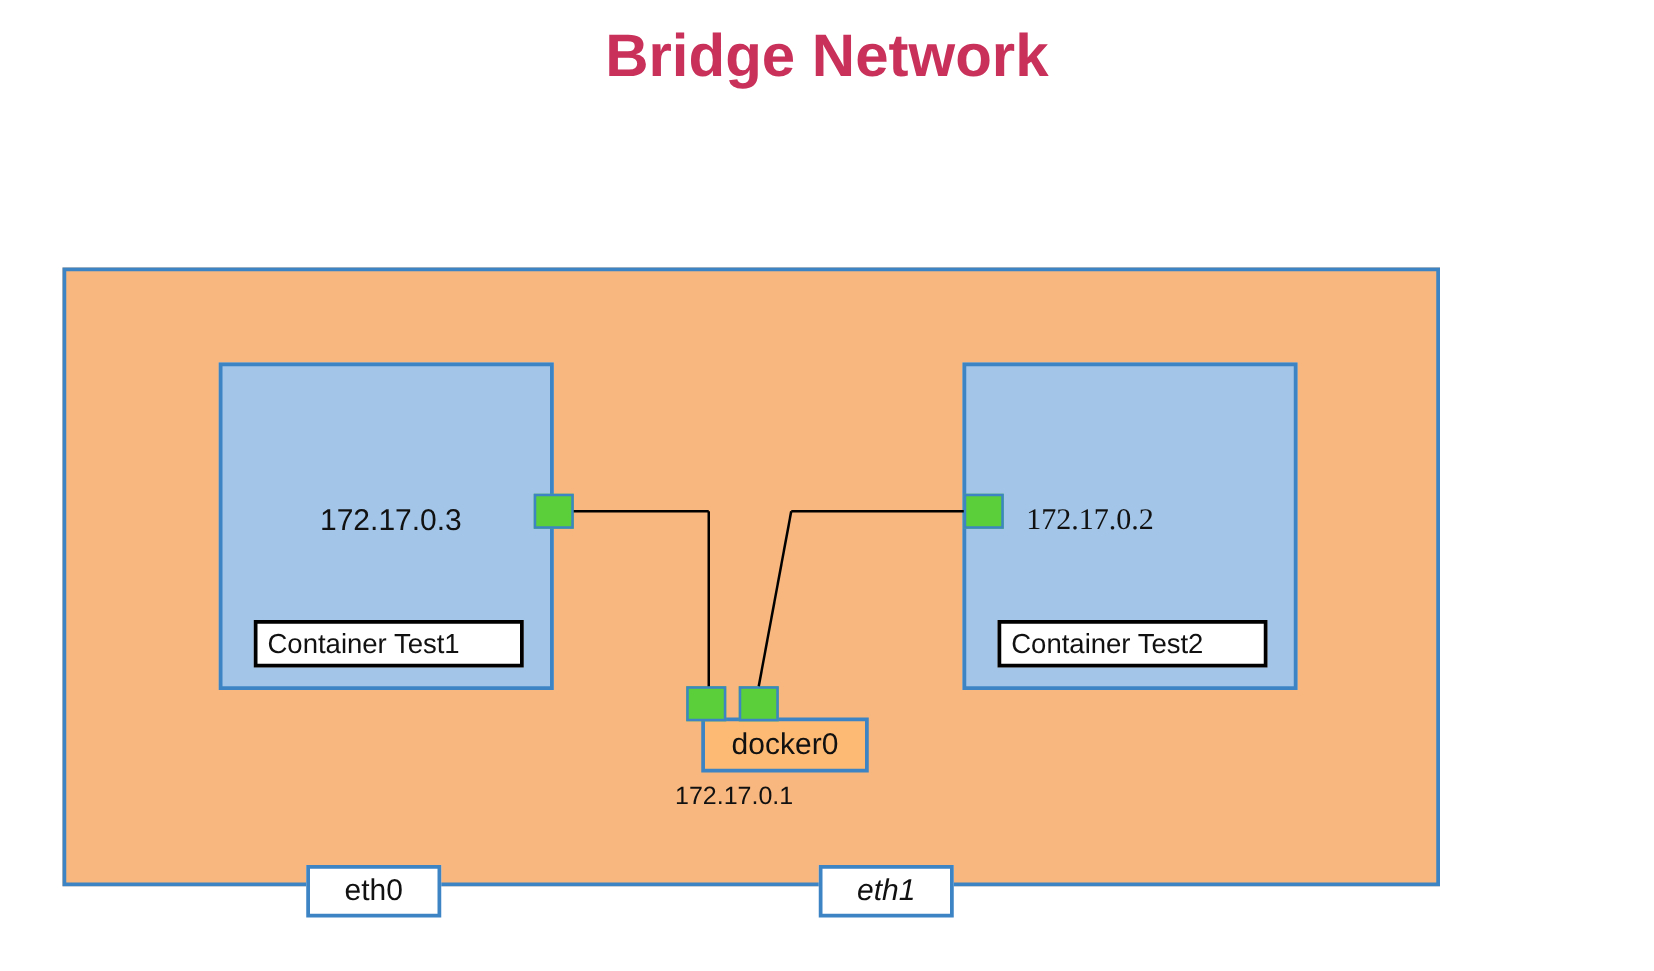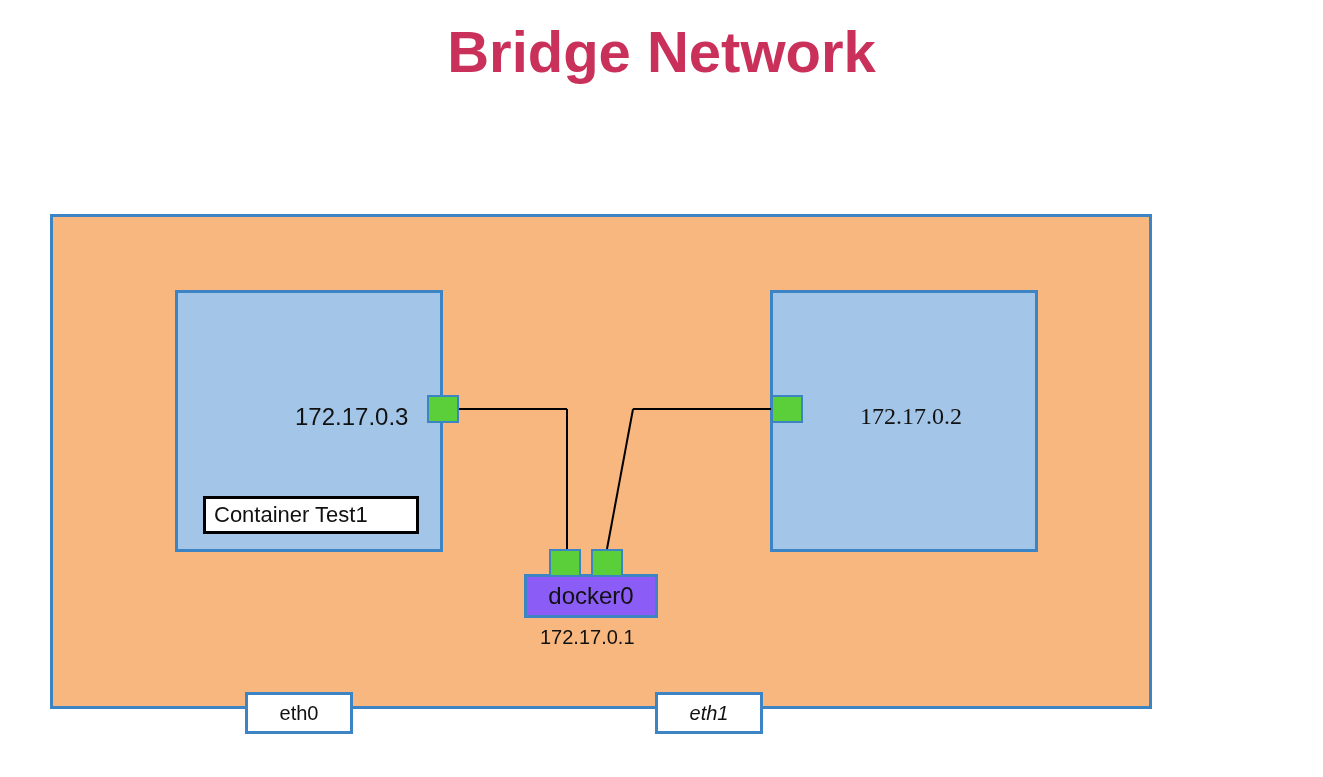--- a/index.html
+++ b/index.html
@@ -10,21 +10,21 @@
       font-family: "Segoe UI", Arial, sans-serif;
       position: relative;
       overflow: hidden;
     }
     .title {
       position: absolute;
       top: 18px;
       left: 0;
       right: 0;
       text-align: center;
-      font-size: 58px;
+      font-size: 48px;
       font-weight: 700;
       color: #c9305a;
     }
     .host {
       position: absolute;
       left: 50px;
       top: 214px;
       width: 1102px;
       height: 495px;
       background: #f7b77f;
@@ -38,21 +38,20 @@
       background: #a3c5e7;
       border: 3px solid #3d84c5;
     }
     .container-left { left: 175px; }
     .container-right { left: 770px; }
     .ip-label {
       position: absolute;
       top: 110px;
       font-size: 24px;
       color: #111;
-      margin-left: 39px;
     }
     .container-left .ip-label { left: 78px; }
     .container-right .ip-label { left: 48px; font-family: Liberation Serif, serif; }
     .name-box {
       position: absolute;
       bottom: 15px;
       left: 25px;
       width: 216px;
       height: 38px;
       background: #ffffff;
@@ -68,25 +67,25 @@
       position: absolute;
       width: 32px;
       height: 28px;
       background: #5bcf3a;
       border: 2px solid #3d84c5;
     }
     .port-c1 { left: 427px; top: 395px; }
     .port-c2 { left: 771px; top: 395px; }
     .bridge {
       position: absolute;
-      left: 524px;
+      left: 561px;
       top: 574px;
       width: 134px;
       height: 44px;
-      background: #8b5cf6;
+      background: #fdba74;
       border: 3px solid #3d84c5;
       display: flex;
       align-items: center;
       justify-content: center;
       font-size: 24px;
       color: #111;
     }
     .bridge-ip {
       position: absolute;
       left: 540px;
@@ -99,21 +98,21 @@
     .eth {
       position: absolute;
       top: 692px;
       width: 108px;
       height: 42px;
       background: #ffffff;
       border: 3px solid #3d84c5;
       display: flex;
       align-items: center;
       justify-content: center;
-      font-size: 20px;
+      font-size: 24px;
       color: #111;
     }
     .eth0 { left: 245px; }
     .eth1 { left: 655px; font-style: italic; }
     svg.wires {
       position: absolute;
       left: 0; top: 0;
       width: 1323px;
       height: 777px;
       pointer-events: none;
@@ -130,20 +129,21 @@
 
 <div class="host"></div>
 
 <div class="container-box container-left">
   <div class="ip-label">172.17.0.3</div>
   <div class="name-box">Container Test1</div>
 </div>
 
 <div class="container-box container-right">
   <div class="ip-label">172.17.0.2</div>
+  <div class="name-box">Container Test2</div>
 </div>
 
 <div class="port port-c1"></div>
 <div class="port port-c2"></div>
 
 <div class="bridge">docker0</div>
 <div class="bridge-ip">172.17.0.1</div>
 <div class="port port-b1"></div>
 <div class="port port-b2"></div>
 

